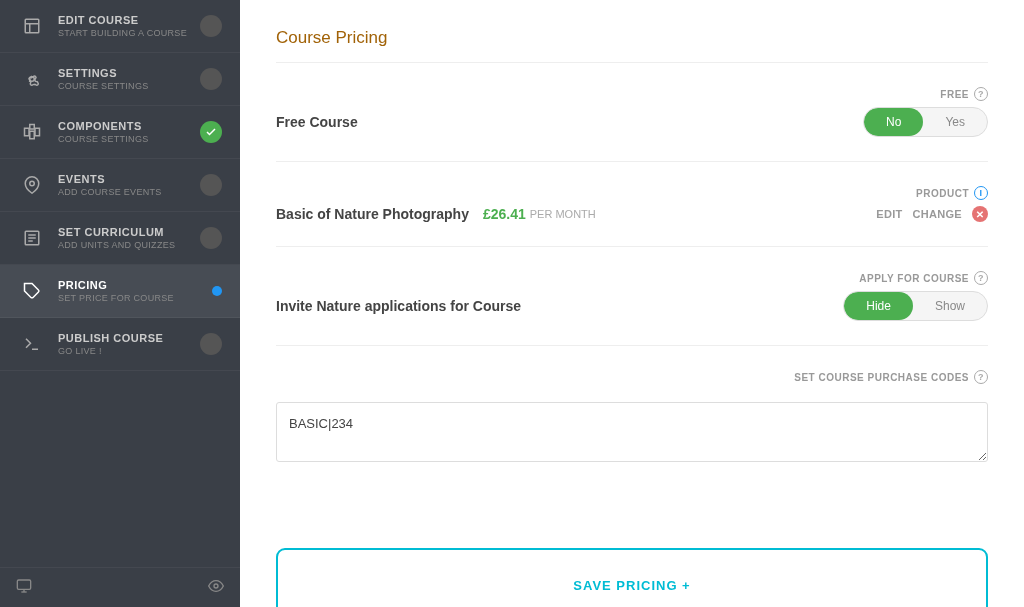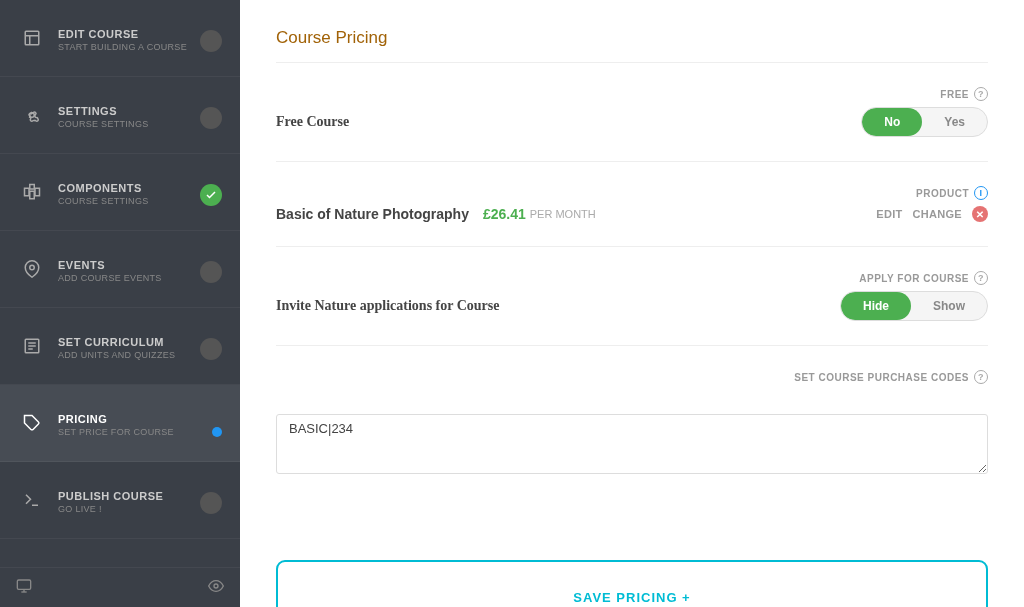--- a/index.html
+++ b/index.html
@@ -9,22 +9,22 @@
     .sidebar {
       width: 240px;
       background: #3a3f47;
       display: flex;
       flex-direction: column;
       flex-shrink: 0;
       height: 607px;
     }
     .sidebar-item {
       display: flex;
-      align-items: flex-end;
-      padding: 24px 18px;
+      align-items: center;
+      padding: 12px 18px;
       cursor: pointer;
       position: relative;
       border-bottom: 1px solid rgba(255,255,255,0.05);
     }
     .sidebar-item.active { background: rgba(255,255,255,0.07); }
     .sidebar-icon {
       width: 28px;
       height: 28px;
       display: flex;
       align-items: center;
@@ -126,35 +126,34 @@
     .section-row {
       display: flex;
       align-items: center;
       justify-content: space-between;
     }
 
     .section-main-label {
       font-size: 14px;
       font-weight: 600;
       color: #444;
-      font-family: Liberation Serif, serif;
     }
 
     
     .toggle-group {
       display: flex;
       border-radius: 20px;
       overflow: hidden;
       border: 1px solid #ddd;
       background: #f5f5f5;
     }
     .toggle-btn {
       padding: 7px 22px;
       font-size: 12px;
-      font-weight: 700;
+      font-weight: 400;
       border: none;
       cursor: pointer;
       background: transparent;
       color: #888;
       transition: all 0.2s;
     }
     .toggle-btn.active-green {
       background: #4caf50;
       color: #fff;
       border-radius: 20px;
@@ -211,28 +210,28 @@
       color: #fff;
       font-size: 10px;
       cursor: pointer;
     }
 
     
     .purchase-codes-textarea {
       width: 100%;
       border: 1px solid #ddd;
       border-radius: 3px;
-      padding: 6px 12px;
+      padding: 13px 12px;
       font-size: 13px;
       color: #444;
       resize: vertical;
       min-height: 60px;
       font-family: inherit;
       outline: none;
-      margin-top: 24px;
+      margin-top: 12px;
     }
 
     
     .save-btn-wrapper {
       margin-top: 20px;
     }
     .save-pricing-btn {
       width: 100%;
       padding: 28px;
       background: #fff;

